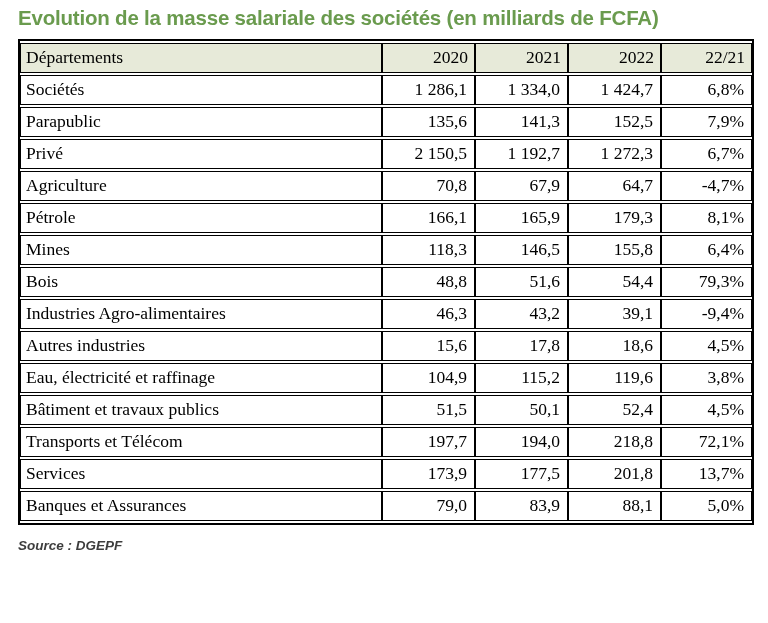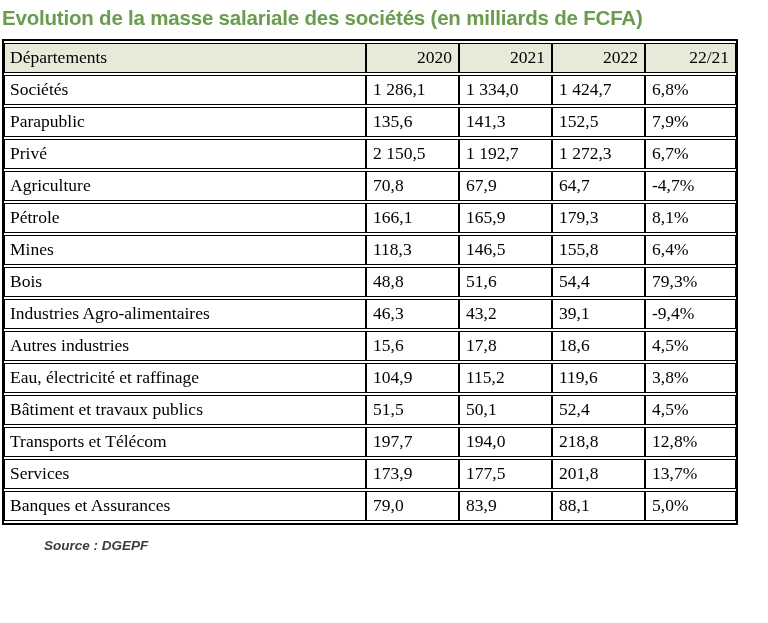--- a/index.html
+++ b/index.html
@@ -4,21 +4,21 @@
 <style>
   * { box-sizing: border-box; margin: 0; padding: 0; }
   html, body {
     width: 768px; height: 623px;
     background: #ffffff;
     font-family: "Liberation Serif", "DejaVu Serif", serif;
     overflow: hidden;
   }
   .page {
     width: 768px; height: 623px;
-    padding: 6px 18px 0 2px;
+    padding: 6px 18px 0 18px;
   }
   .title {
     font-family: "Liberation Sans", "DejaVu Sans", sans-serif;
     font-weight: 700;
     font-size: 20.5px;
     letter-spacing: -0.2px;
     color: var(--title-color, #6a9b4e);
     white-space: nowrap;
     margin-bottom: 9px;
   }
@@ -42,30 +42,29 @@
     overflow: hidden;
     white-space: nowrap;
   }
   thead th {
     background: var(--header-bg, #e7ead9);
     font-weight: 400;
     height: 29px;
   }
   th.label, td.label { text-align: left; padding-left: 5px; }
   th.year  { text-align: right; }
-  td.num   { text-align: left; padding-right: 7px; }
+  td.num   { text-align: right; padding-right: 7px; }
   tr.bold td { font-weight: 400; }
   .source {
     margin-top: 13px;
     font-family: "Liberation Sans", "DejaVu Sans", sans-serif;
     font-style: italic;
     font-weight: 700;
     font-size: 13.5px;
     color: var(--source-color, #3d3d3d);
-    margin-left: 42px;
   }
 </style>
 </head>
 <body>
 
 <div class="page">
 
   <div class="title">Evolution de la masse salariale des sociétés (en milliards de FCFA)</div>
 
   <table class="salary">
@@ -172,21 +171,21 @@
       <td class="num">50,1</td>
       <td class="num">52,4</td>
       <td class="num">4,5%</td>
     </tr>
 
     <tr>
       <td class="label">Transports et Télécom</td>
       <td class="num">197,7</td>
       <td class="num">194,0</td>
       <td class="num">218,8</td>
-      <td class="num">12,8%</td>
+      <td class="num">72,1%</td>
     </tr>
 
     <tr>
       <td class="label">Services</td>
       <td class="num">173,9</td>
       <td class="num">177,5</td>
       <td class="num">201,8</td>
       <td class="num">13,7%</td>
     </tr>
 

